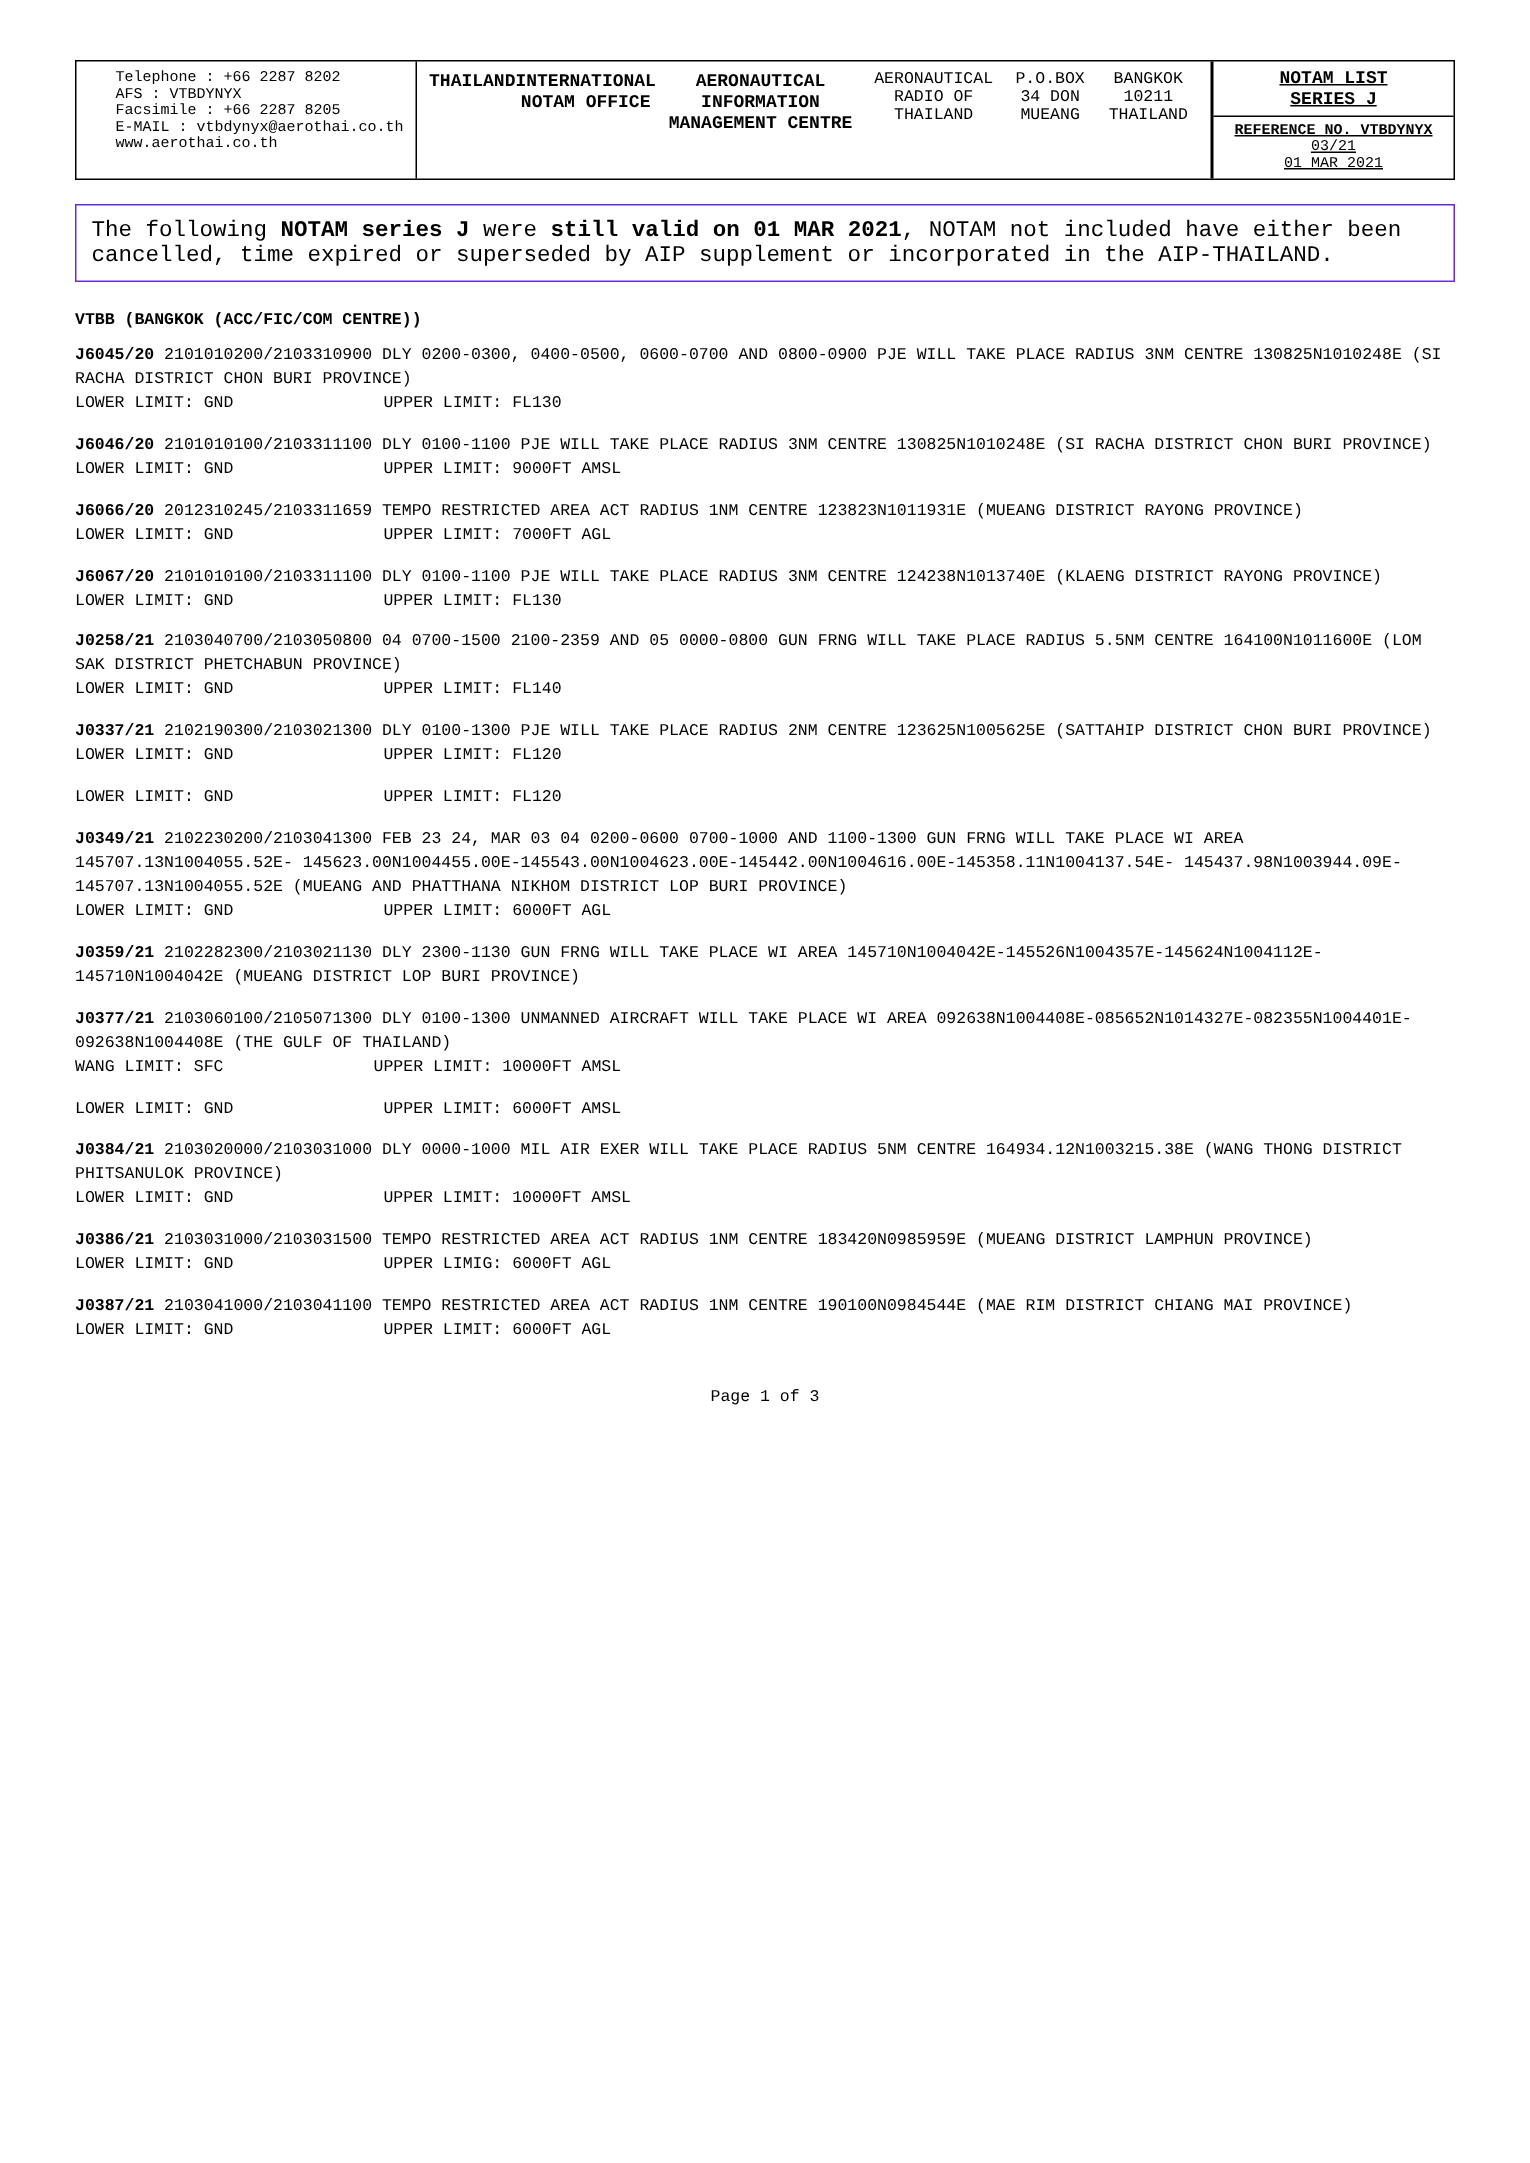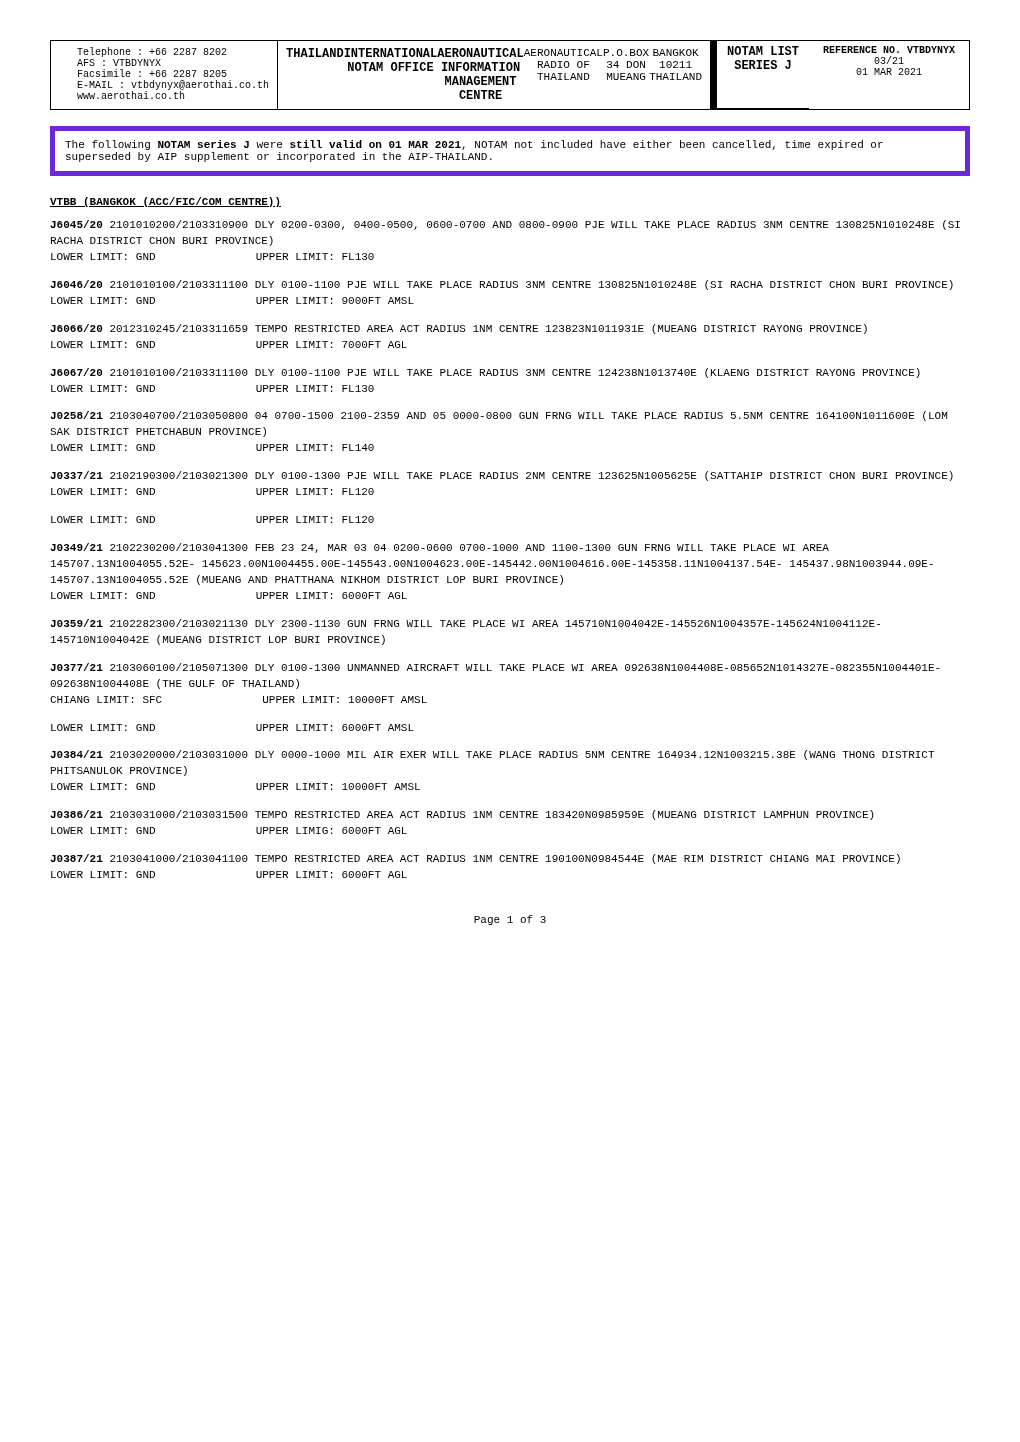--- a/index.html
+++ b/index.html
@@ -34,45 +34,45 @@
     }
     .header-center .title-main {
       font-weight: bold;
       font-size: 12px;
     }
     .header-center .title-sub {
       font-size: 11px;
     }
     .header-right-group {
       display: flex;
-      flex-direction: row;
-      border-left: 7px solid #000000;
+      flex-direction: column;
+      border-left: 2px solid #000000;
+      text-decoration: underline;
     }
     .header-notam {
       padding: 4px 10px;
       font-weight: bold;
       font-size: 12px;
       text-align: center;
       border-bottom: 1px solid #000;
     }
     .header-ref {
       padding: 4px 10px;
       font-size: 10px;
       text-align: center;
       min-width: 160px;
     }
     .notice-box {
-      border: 5px solid #6d28d9;
+      border: 1px solid #6d28d9;
       padding: 8px 10px;
-      font-size: 11px;
+      font-size: 15px;
       margin-bottom: 20px;
     }
     .section-title {
       font-weight: bold;
-      text-decoration: underline;
       margin-bottom: 10px;
       font-size: 11px;
     }
     .notam-entry {
       margin-bottom: 12px;
     }
     .notam-entry p {
       line-height: 1.45;
     }
     .notam-id {
@@ -152,21 +152,21 @@
     </div>
     <div class="notam-entry">
       <p><span class="notam-id">J0349/21</span>   2102230200/2103041300   FEB 23 24, MAR 03 04 0200-0600 0700-1000 AND 1100-1300 GUN FRNG WILL TAKE PLACE WI AREA 145707.13N1004055.52E- 145623.00N1004455.00E-145543.00N1004623.00E-145442.00N1004616.00E-145358.11N1004137.54E- 145437.98N1003944.09E-145707.13N1004055.52E (MUEANG AND PHATTHANA NIKHOM DISTRICT LOP BURI PROVINCE)</p>
       <p><span>LOWER LIMIT: GND</span><span style="margin-left: 100px;">UPPER LIMIT: 6000FT AGL</span></p>
     </div>
     <div class="notam-entry">
       <p><span class="notam-id">J0359/21</span>   2102282300/2103021130   DLY 2300-1130   GUN FRNG WILL TAKE PLACE WI AREA 145710N1004042E-145526N1004357E-145624N1004112E- 145710N1004042E (MUEANG DISTRICT LOP BURI PROVINCE)</p>
     </div>
     <div class="notam-entry">
       <p><span class="notam-id">J0377/21</span>   2103060100/2105071300   DLY 0100-1300   UNMANNED AIRCRAFT WILL TAKE PLACE WI AREA 092638N1004408E-085652N1014327E-082355N1004401E-092638N1004408E (THE GULF OF THAILAND)</p>
-      <p><span>CHIANG LIMIT: SFC</span><span style="margin-left: 100px;">UPPER LIMIT: 10000FT AMSL</span></p>
+      <p><span>WANG LIMIT: SFC</span><span style="margin-left: 100px;">UPPER LIMIT: 10000FT AMSL</span></p>
     </div>
     <div class="notam-entry">
       <p><span>LOWER LIMIT: GND</span><span style="margin-left: 100px;">UPPER LIMIT: 6000FT AMSL</span></p>
     </div>
     <div class="notam-entry">
       <p><span class="notam-id">J0384/21</span>   2103020000/2103031000   DLY 0000-1000   MIL AIR EXER WILL TAKE PLACE RADIUS 5NM CENTRE 164934.12N1003215.38E (WANG THONG DISTRICT PHITSANULOK PROVINCE)</p>
       <p><span>LOWER LIMIT: GND</span><span style="margin-left: 100px;">UPPER LIMIT: 10000FT AMSL</span></p>
     </div>
     <div class="notam-entry">
       <p><span class="notam-id">J0386/21</span>   2103031000/2103031500   TEMPO RESTRICTED AREA ACT RADIUS 1NM CENTRE 183420N0985959E (MUEANG DISTRICT LAMPHUN PROVINCE)</p>

